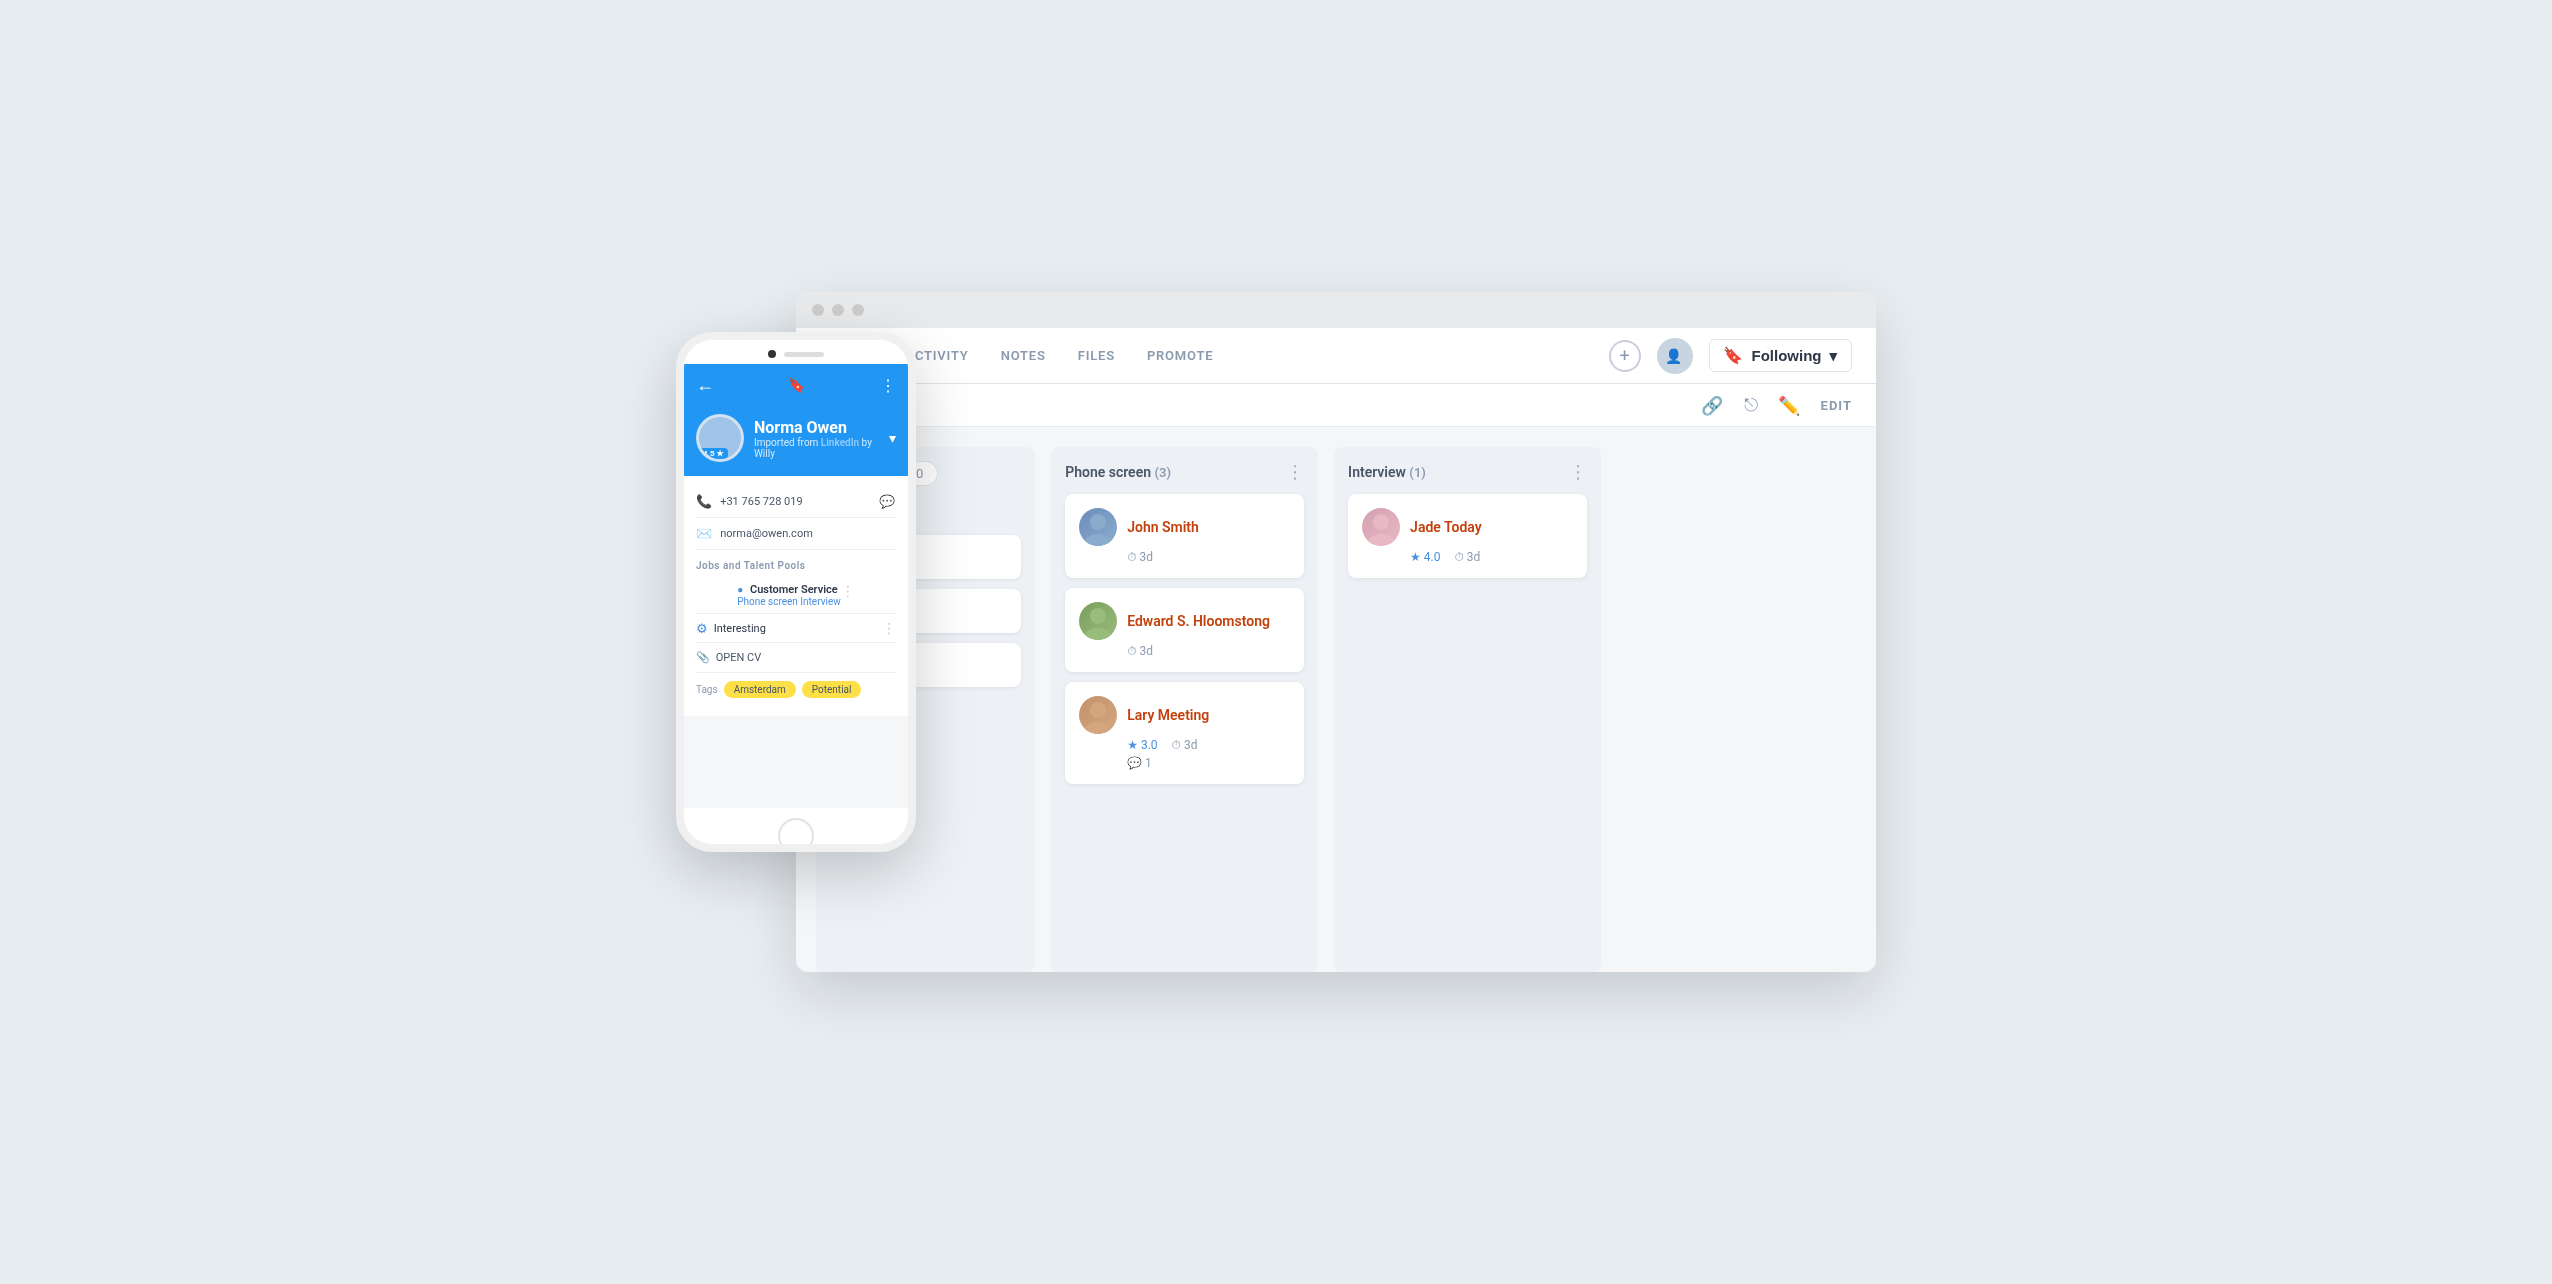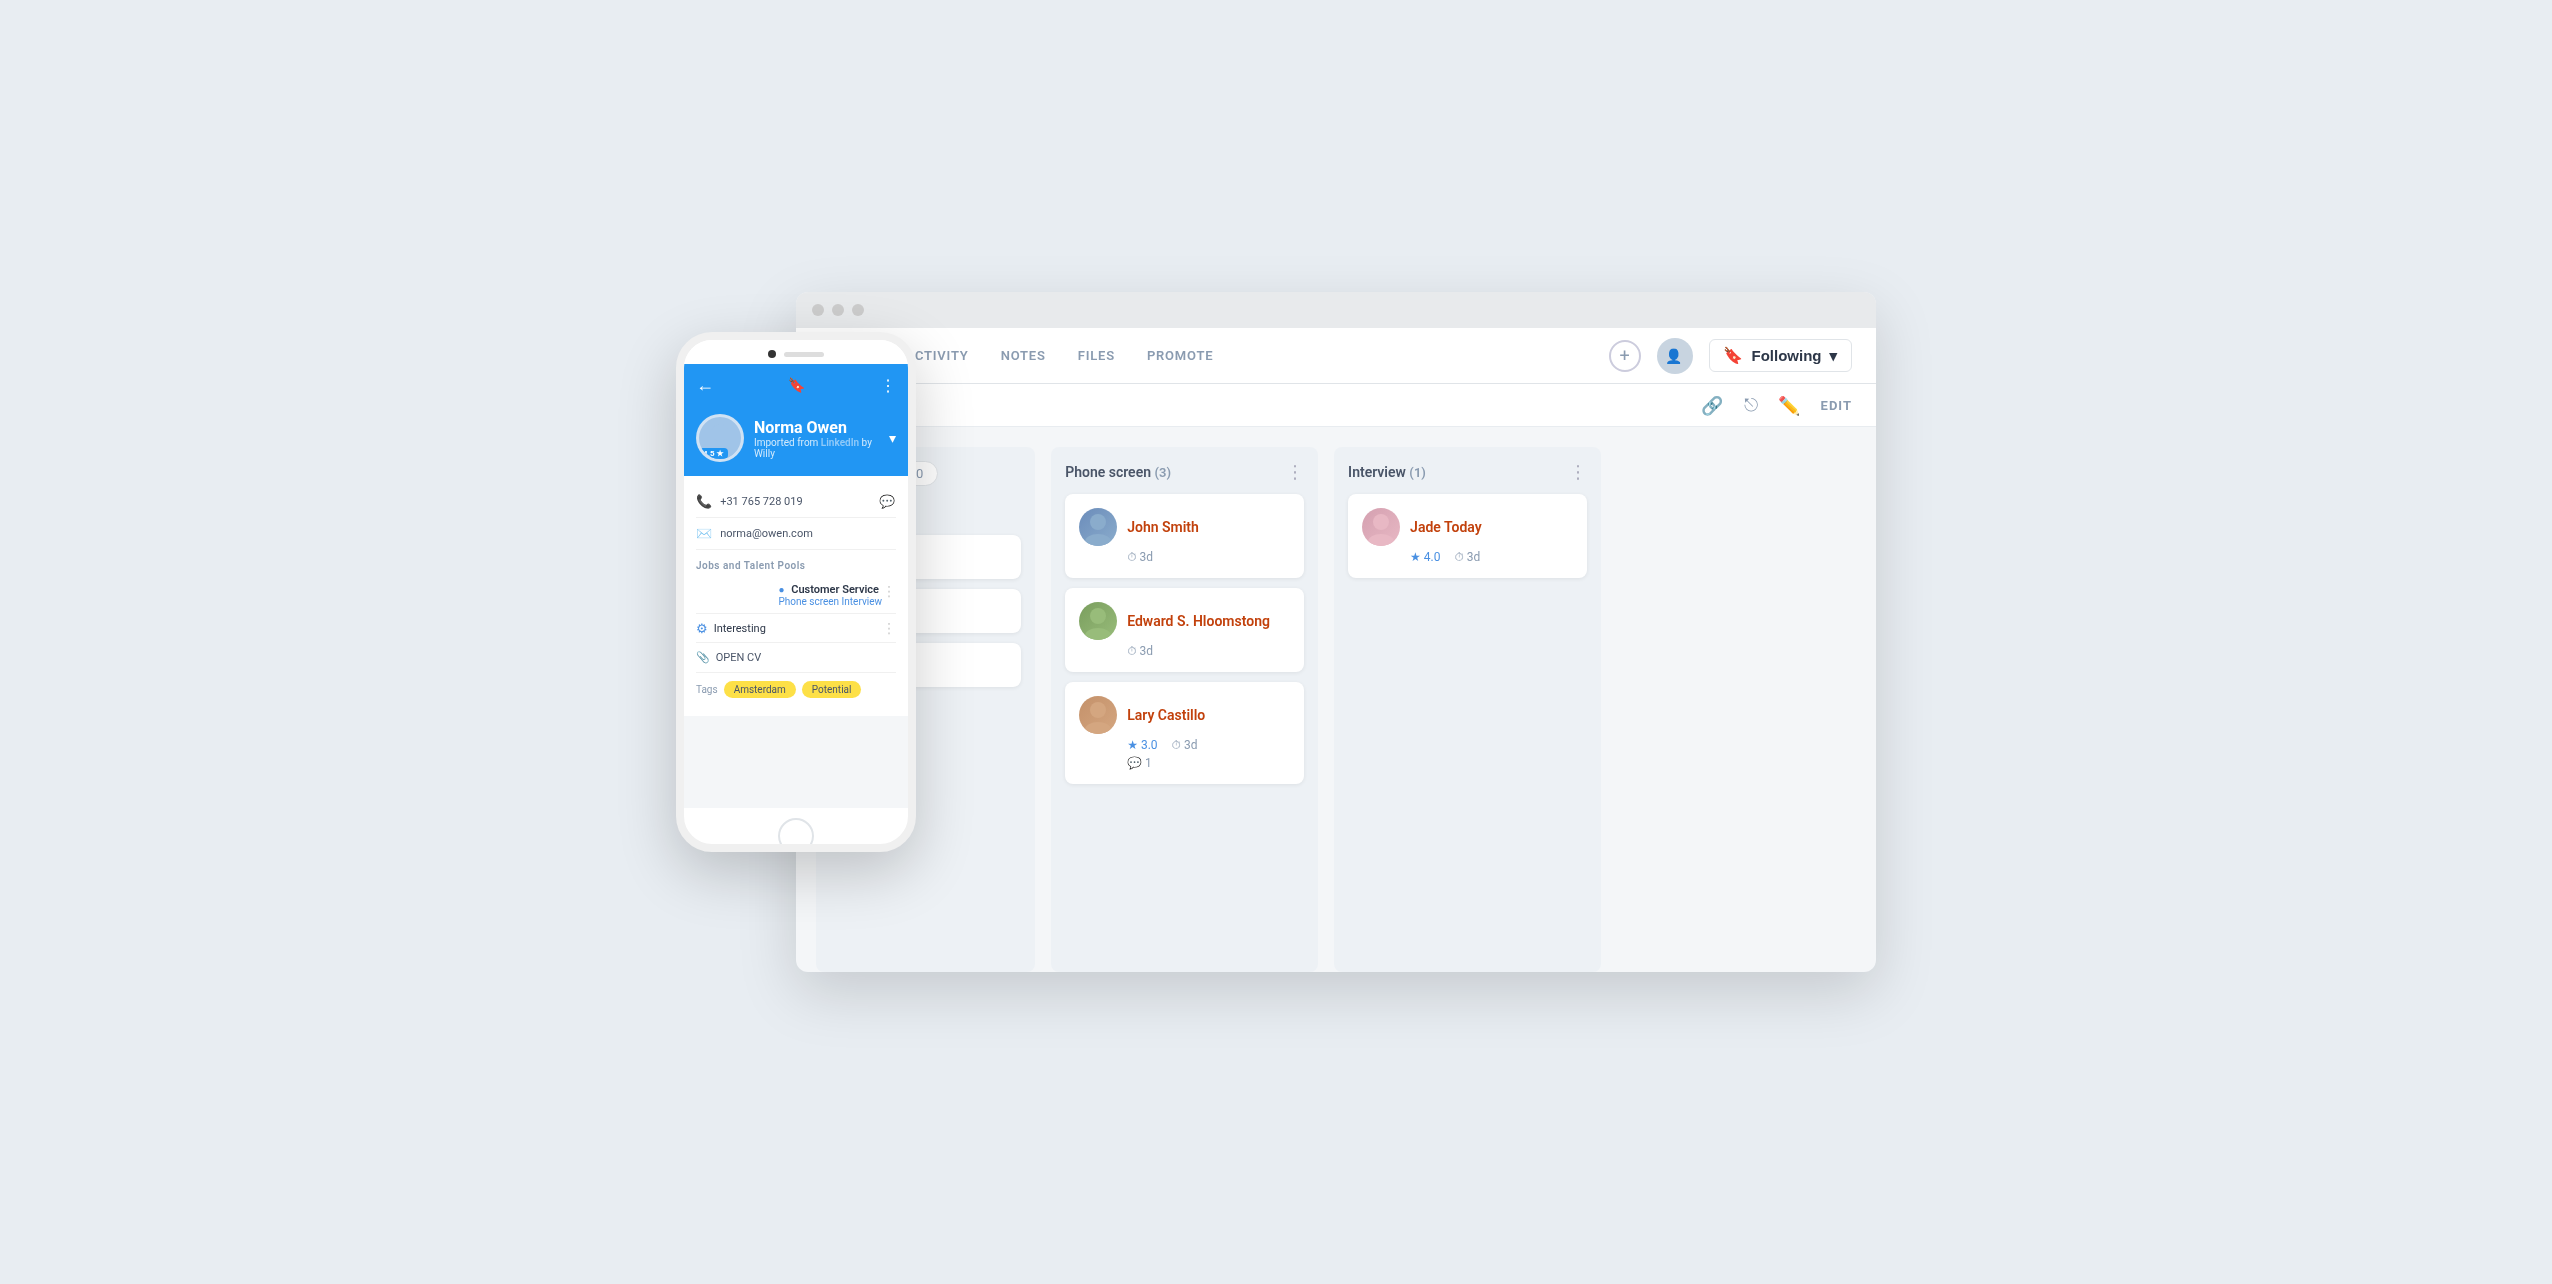--- a/index.html
+++ b/index.html
@@ -535,21 +535,21 @@
       font-weight: 600;
       letter-spacing: 0.5px;
       padding: 10px 0 6px;
     }
 
     .phone-job-item {
       padding: 6px 0;
       border-bottom: 1px solid #f0f0f0;
       display: flex;
       align-items: flex-start;
-      justify-content: flex-end;
+      justify-content: center;
     }
 
     .phone-job-title {
       font-size: 11px;
       font-weight: 600;
       color: #2d3748;
     }
 
     .phone-job-stage {
       font-size: 10px;
@@ -723,21 +723,21 @@
         </div>
 
         <div class="candidate-card">
           <div class="card-person">
             <div class="card-avatar av-lary">
               <svg viewBox="0 0 38 38" width="38" height="38">
                   <circle cx="19" cy="14" r="8" fill="#d4a680"></circle>
                   <ellipse cx="19" cy="34" rx="13" ry="8" fill="#d4a680"></ellipse>
                 </svg>
             </div>
-            <span class="card-name">Lary Castillo</span>
+            <span class="card-name">Lary Meeting</span>
           </div>
           <div class="card-meta">
             <span class="card-rating star">★ 3.0</span>
             <span class="card-time">⏱ 3d</span>
           </div>
           <div style="padding-left:48px; margin-top:4px;">
             <span class="card-comment">💬 1</span>
           </div>
         </div>
       </div>

